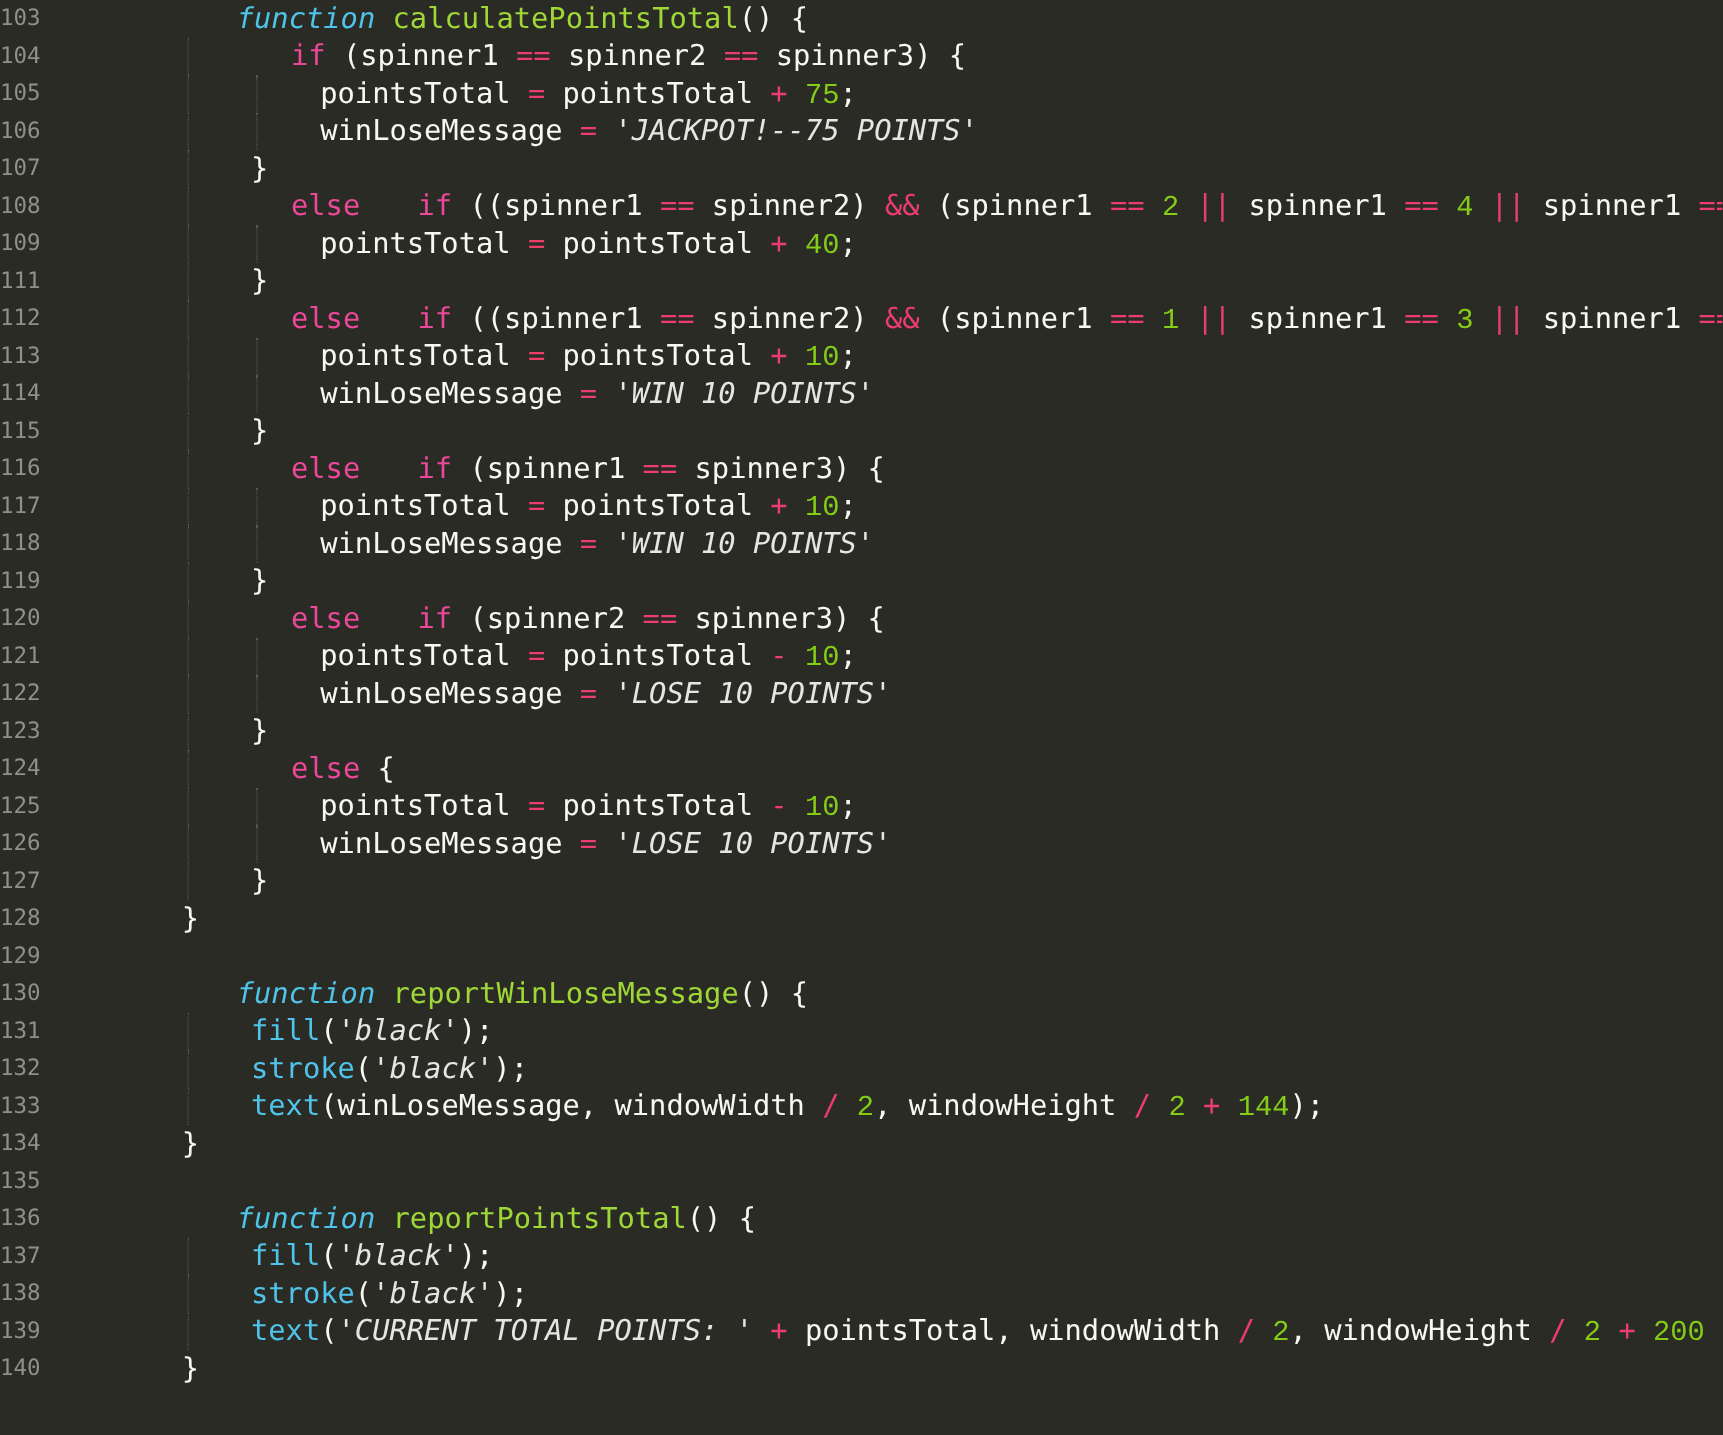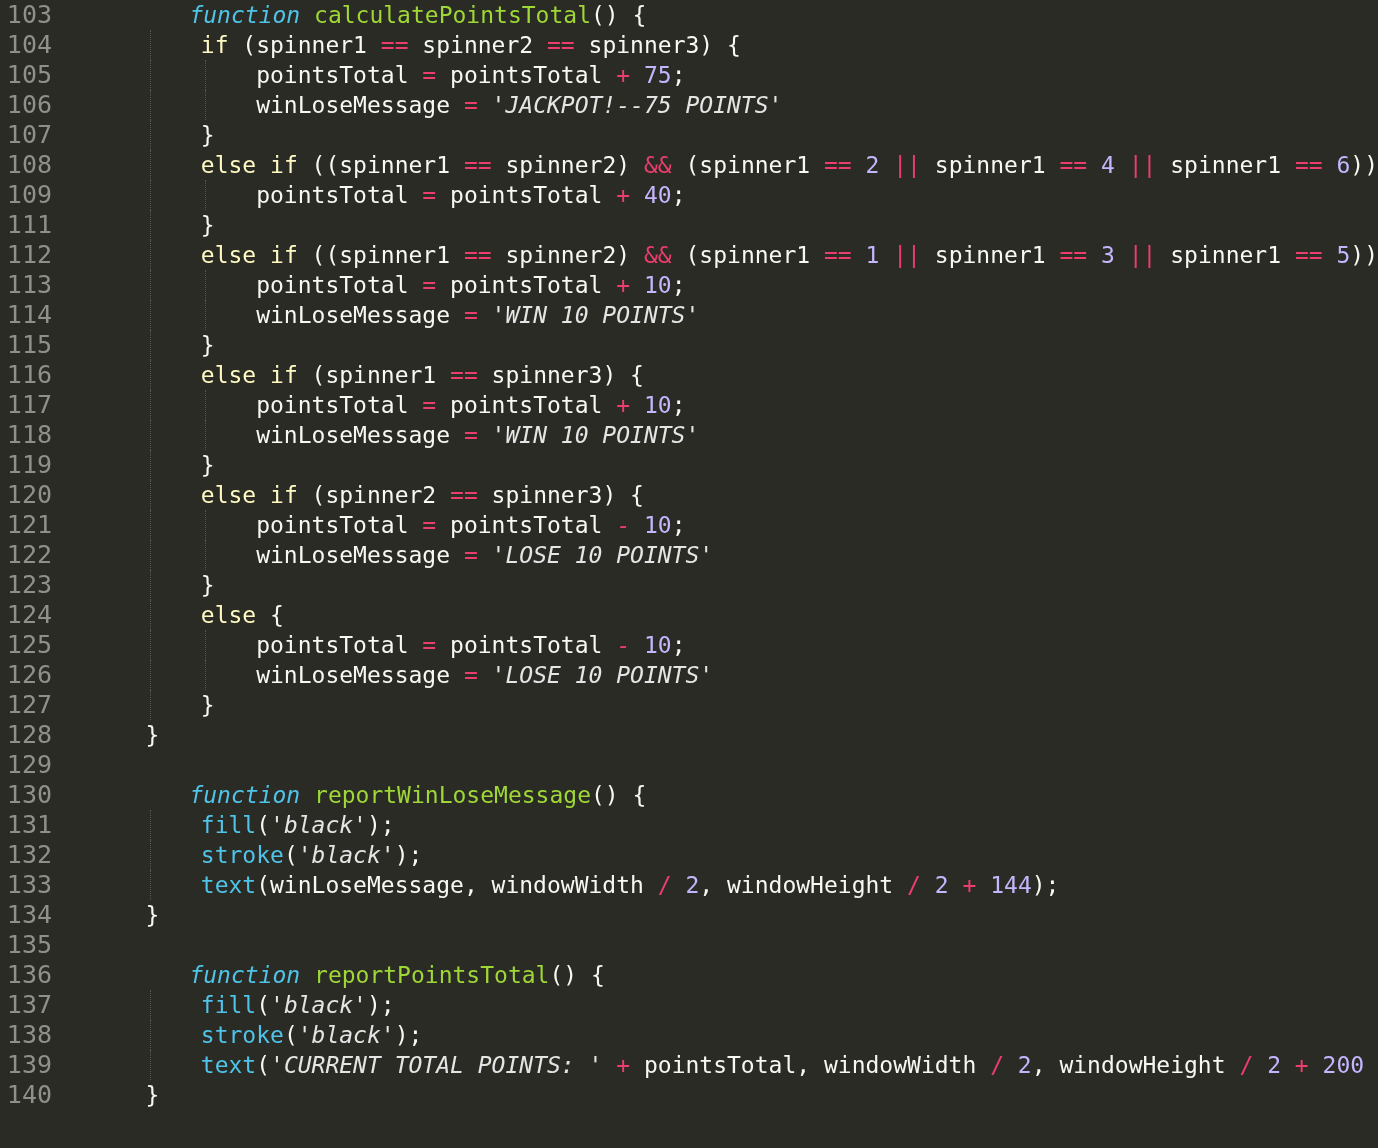--- a/index.html
+++ b/index.html
@@ -31,23 +31,22 @@
     display: block;
     height: 30px;
     line-height: 30px;
     white-space: pre;
     font-size: 23px;
     position: relative;
   }
   .gutter {
     display: inline-block;
     width: 52px;
-    text-align: right;
     color: #8f9189;
-    font-size: 25px;
+    font-size: 18px;
     vertical-align: top;
     -webkit-user-select: none;
     user-select: none;
   }
   .code {
     display: inline-block;
     vertical-align: top;
     padding-left: 38px;
     color: #f8f8f2;
     letter-spacing: 0px;
@@ -58,26 +57,26 @@
     top: 0;
     height: 30px;
     width: 1px;
     border-left: 1px dotted #57574f;
     pointer-events: none;
   }
   .g1 { left: 150px; }
   .g2 { left: 205px; }
 
   
-  .kw       { color: #fef9c3; }            
+  .kw       { color: #ec4899; margin-left: 32px; }            
   .fnkw     { color: #4fc3e8; font-style: italic; margin-left: 44px; } 
   .fname    { color: #9fd836; }            
   .builtin  { color: #4fc3e8; text-align: right; }            
   .str      { color: #e5e5e5; font-style: italic; }            
-  .num      { color: #c4b5fd; }            
+  .num      { color: #84cc16; font-family: Liberation Mono, monospace; }            
   .op       { color: #ec3d6d; }            
   .plain    { color: #f8f8f2; }            
 </style>
 </head>
 <body>
 
 <div id="editor">
   <div class="code-rows" id="code-rows">
       <div class="row"><span class="gutter">103</span><span class="code"><span class="plain">    </span><span class="fnkw">function</span><span class="plain"> </span><span class="fname">calculatePointsTotal</span><span class="plain">() {</span></span></div>
       <div class="row"><span class="gutter">104</span><span class="guide g1"></span><span class="code"><span class="plain">        </span><span class="kw">if</span><span class="plain"> (spinner1 </span><span class="op">==</span><span class="plain"> spinner2 </span><span class="op">==</span><span class="plain"> spinner3) {</span></span></div>

